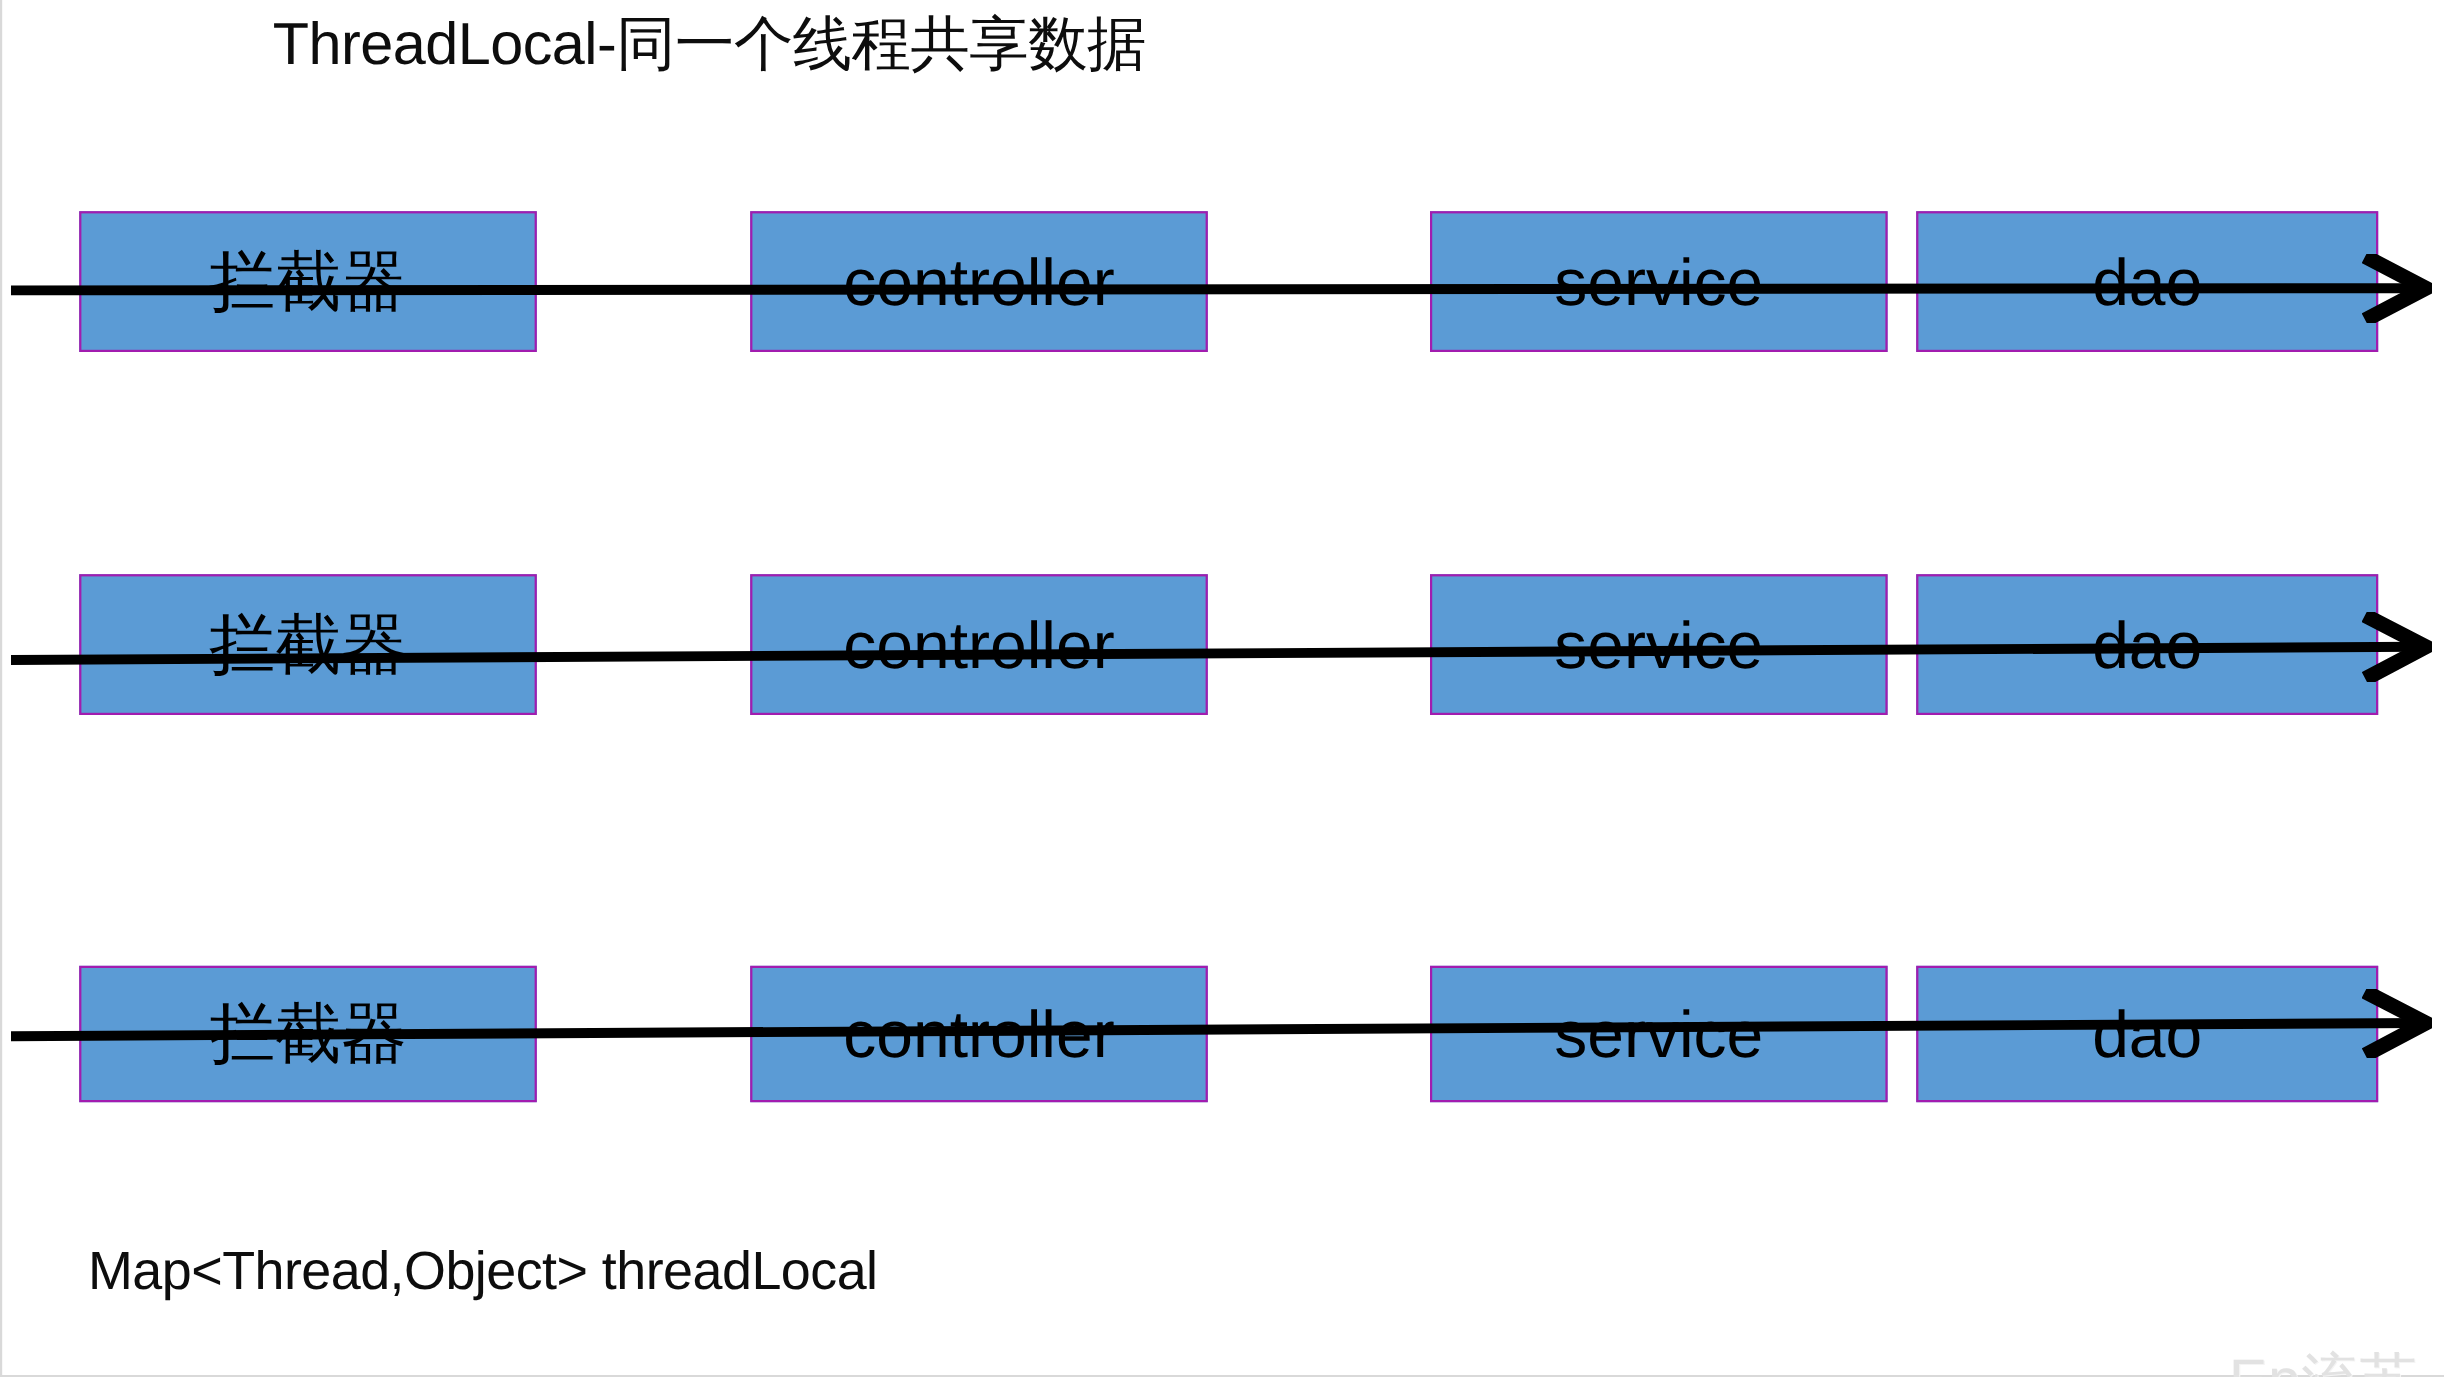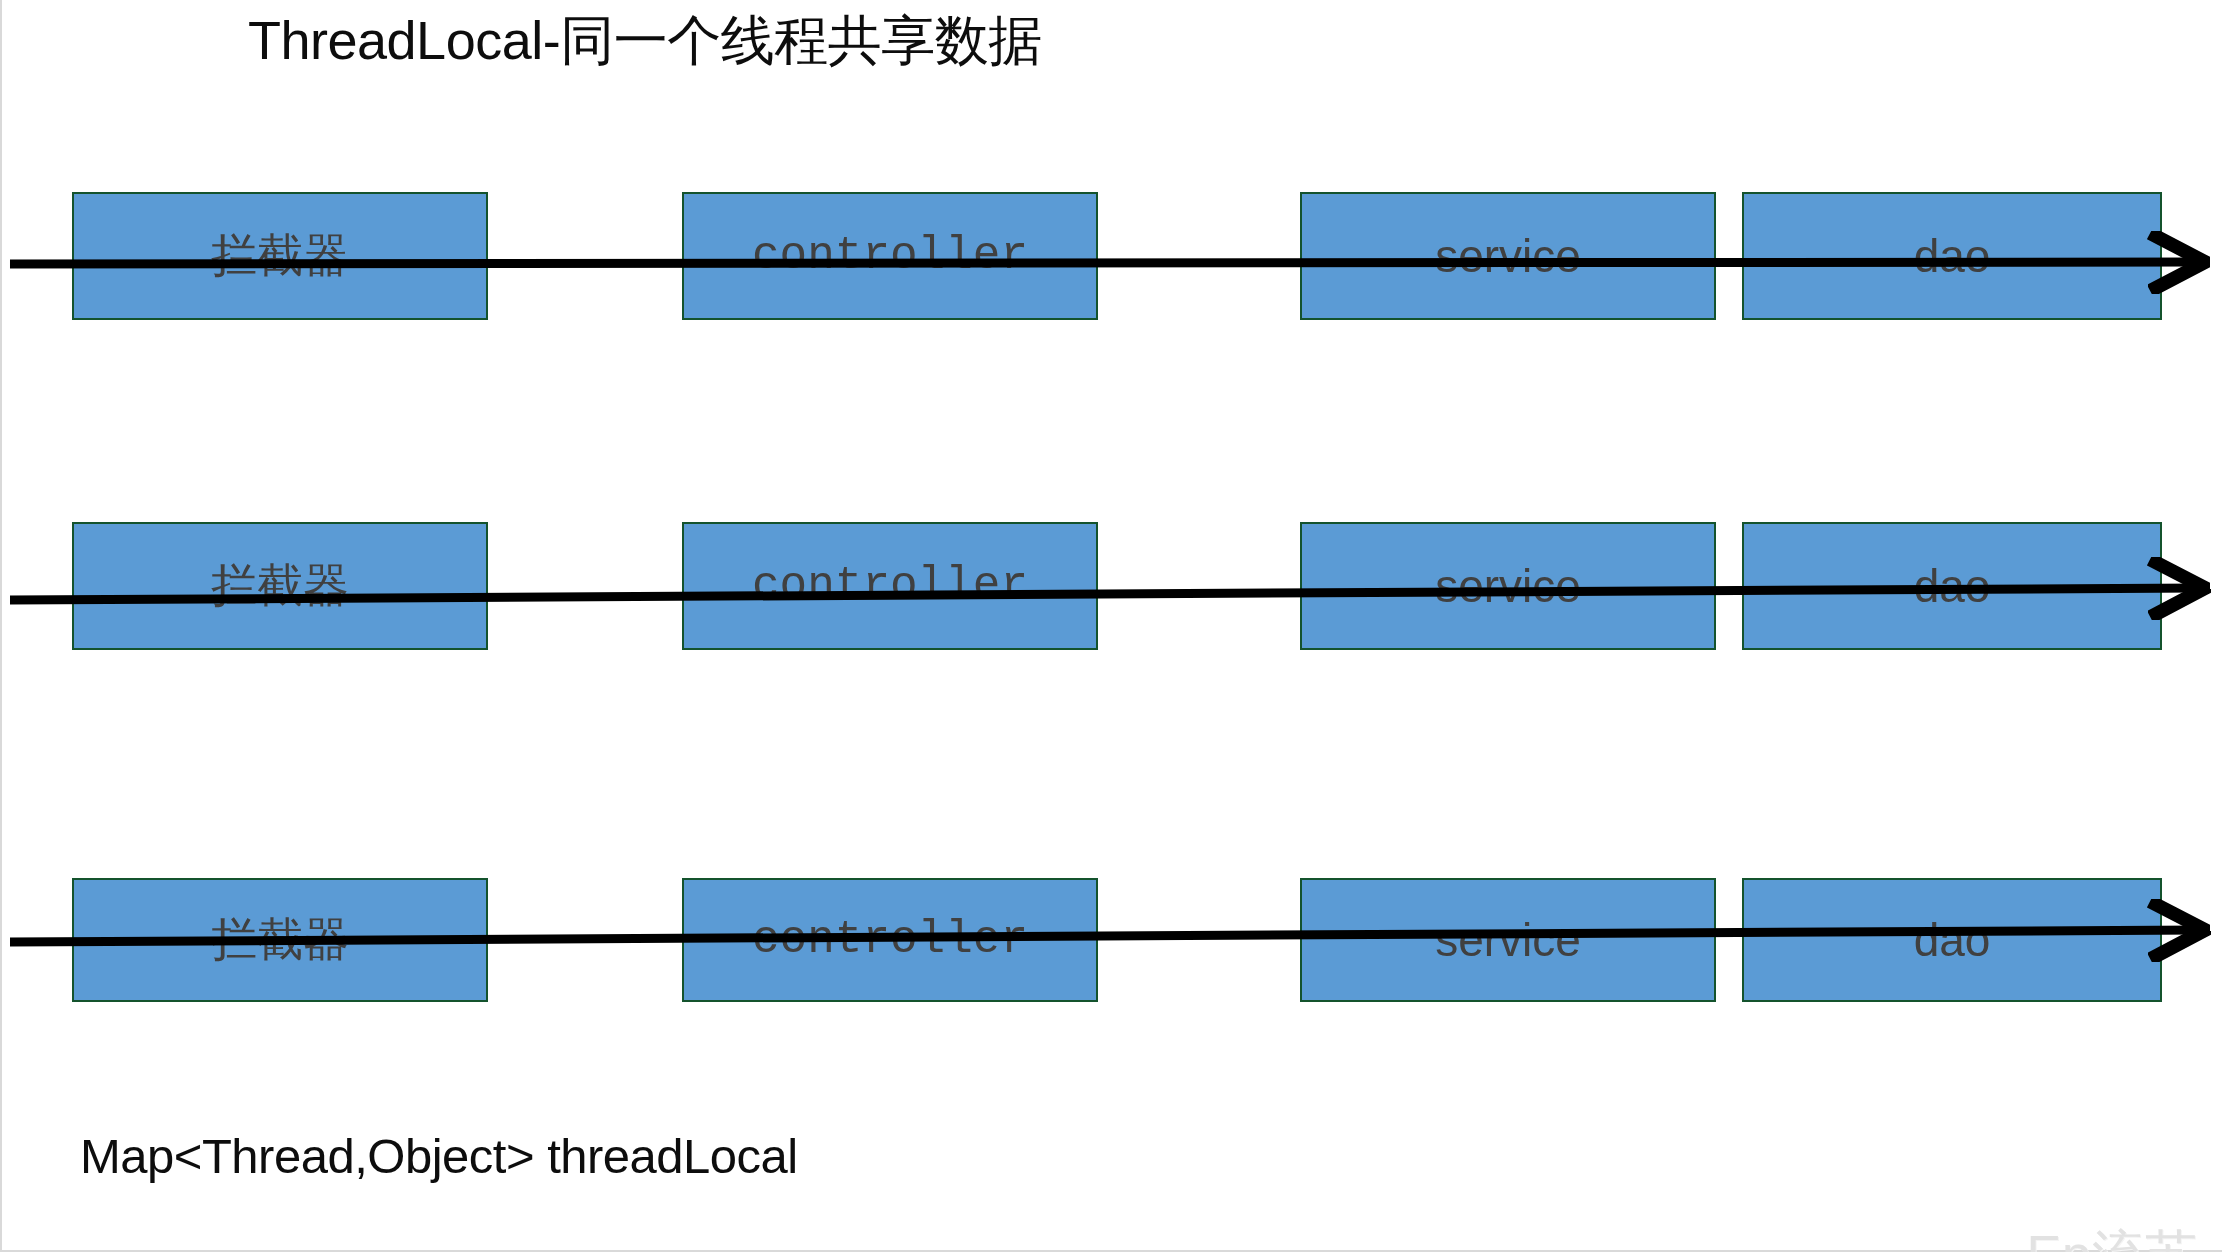--- a/index.html
+++ b/index.html
@@ -73,35 +73,35 @@
     left: 0px;
     width: 2222px;
   }
   .row-1 { top: 192px; height: 128px; }
   .row-2 { top: 522px; height: 128px; }
   .row-3 { top: 878px; height: 124px; }
 
   .node-box {
     position: absolute;
     background: #5B9BD5;
-    border: 2px solid #14532d;
+    border: 2px solid #a21caf;
     box-sizing: border-box;
-    color: #404040;
-    font-size: 46px;
+    color: #000000;
+    font-size: 60px;
     display: flex;
     align-items: center;
     justify-content: center;
     white-space: nowrap;
   }
   .row-1 .node-box { height: 128px; top: 0; }
   .row-2 .node-box { height: 128px; top: 0; }
   .row-3 .node-box { height: 124px; top: 0; }
 
   .box-interceptor { left: 72px;   width: 416px; }
-  .box-controller  { left: 682px;  width: 416px; font-family: Liberation Mono, monospace; }
+  .box-controller  { left: 682px;  width: 416px; }
   .box-service     { left: 1300px; width: 416px; }
   .box-dao         { left: 1742px; width: 420px; }
 
   .flow-svg {
     position: absolute;
     left: 0;
     top: 0;
     width: 2222px;
     height: 1252px;
     pointer-events: none;

